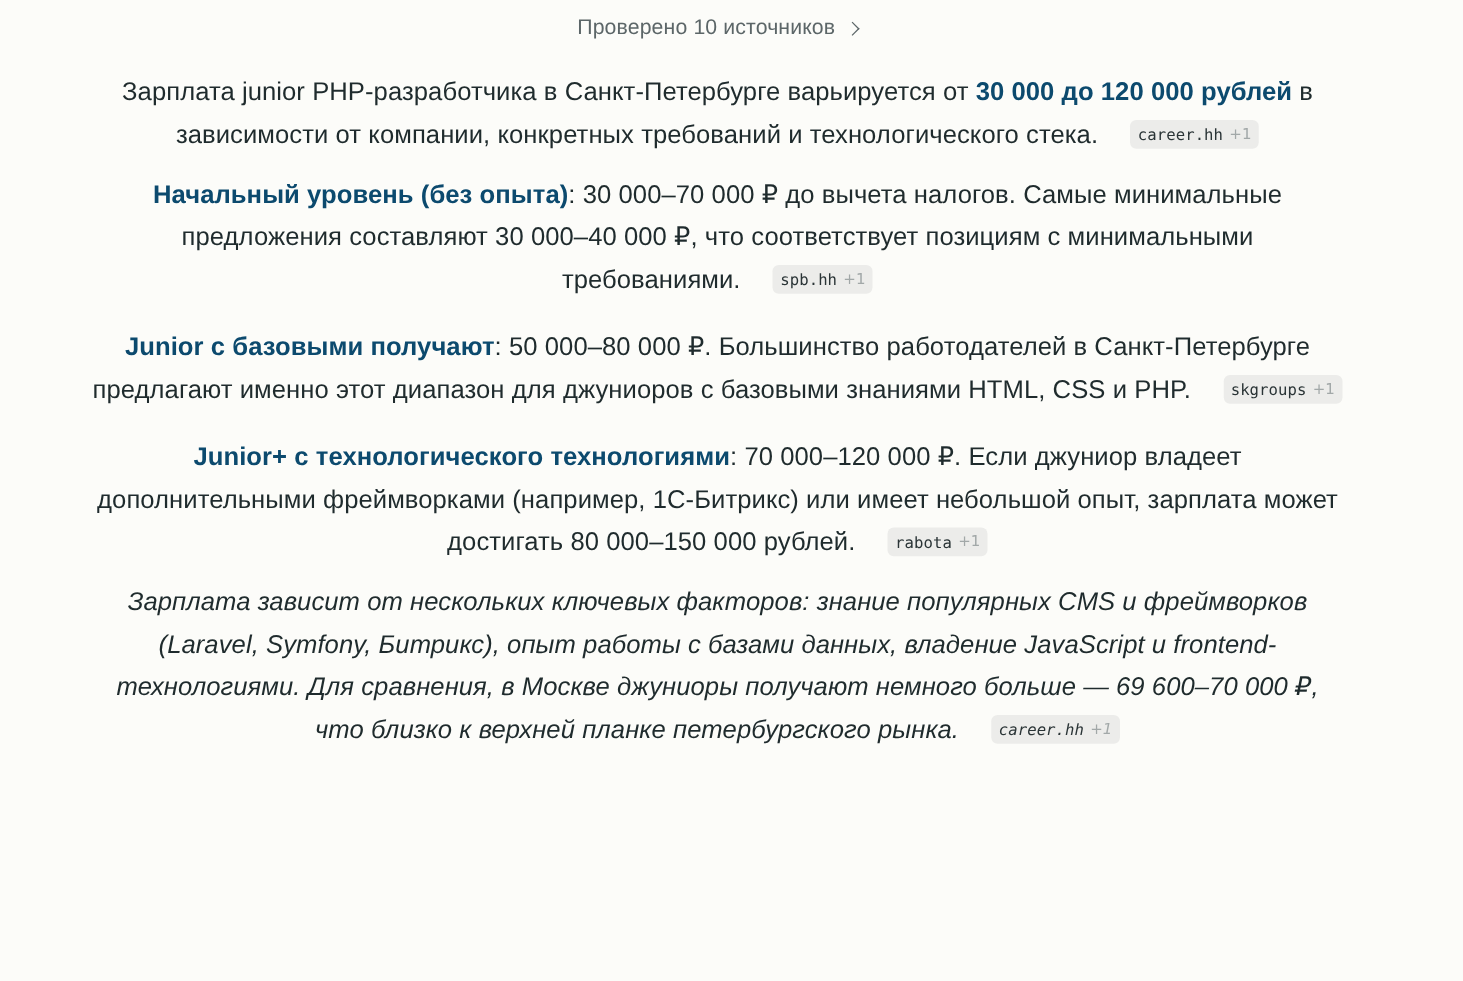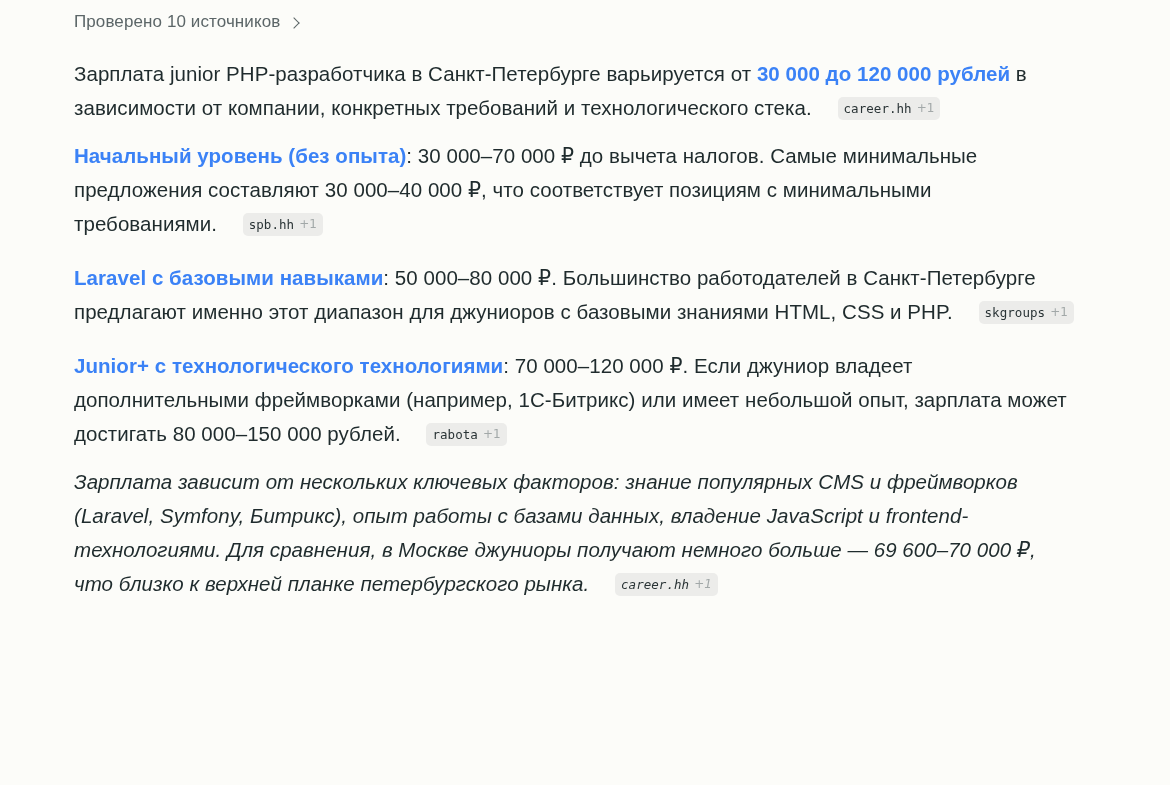--- a/index.html
+++ b/index.html
@@ -11,20 +11,21 @@
     }
     body {
       font-family: "Liberation Sans", "DejaVu Sans", sans-serif;
       color: #1f2b2d;
     }
     .answer {
       position: absolute;
       left: 74px;
       top: 0;
       width: 1000px;
+      text-align: center;
     }
     .sources-toggle {
       display: inline-flex;
       align-items: center;
       gap: 8px;
       margin-top: 10px;
       height: 24px;
       font-size: 17px;
       color: #5c6668;
       cursor: pointer;
@@ -39,21 +40,21 @@
       transform: rotate(45deg);
       margin-left: 2px;
       margin-top: 1px;
     }
     p.body {
       font-size: 20.5px;
       line-height: 34px;
       color: #1f2b2d;
       letter-spacing: 0.05px;
     }
-    p.body b { font-weight: 700; color: #3b82f6; }
+    p.body b { font-weight: 700; color: #0c4a6e; }
     .intro { margin-top: 23px; }
     h3.section {
       font-size: 19.5px;
       font-weight: 400;
       color: #2e3a3c;
       line-height: 28px;
     }
     .sec1 { margin-top: 20px; }
     .para1 { margin-top: 14px; }
     .para-gap { margin-top: 20px; }
@@ -95,21 +96,21 @@
         <span>career.hh</span>
         <span class="cnt">+1</span>
       </span></p>
 
 
   <p class="body para1"><b>Начальный уровень (без опыта)</b><span>: 30 000–70 000 ₽ до вычета налогов. Самые минимальные предложения составляют 30 000–40 000 ₽, что соответствует позициям с минимальными требованиями.</span> <span class="cite">
         <span>spb.hh</span>
         <span class="cnt">+1</span>
       </span></p>
 
-  <p class="body para-gap"><b>Laravel с базовыми навыками</b><span>: 50 000–80 000 ₽. Большинство работодателей в Санкт-Петербурге предлагают именно этот диапазон для джуниоров с базовыми знаниями HTML, CSS и PHP.</span> <span class="cite">
+  <p class="body para-gap"><b>Junior с базовыми получают</b><span>: 50 000–80 000 ₽. Большинство работодателей в Санкт-Петербурге предлагают именно этот диапазон для джуниоров с базовыми знаниями HTML, CSS и PHP.</span> <span class="cite">
         <span>skgroups</span>
         <span class="cnt">+1</span>
       </span></p>
 
   <p class="body para-gap"><b>Junior+ с технологического технологиями</b><span>: 70 000–120 000 ₽. Если джуниор владеет дополнительными фреймворками (например, 1С-Битрикс) или имеет небольшой опыт, зарплата может достигать 80 000–150 000 рублей.</span> <span class="cite">
         <span>rabota</span>
         <span class="cnt">+1</span>
       </span></p>
 
 

